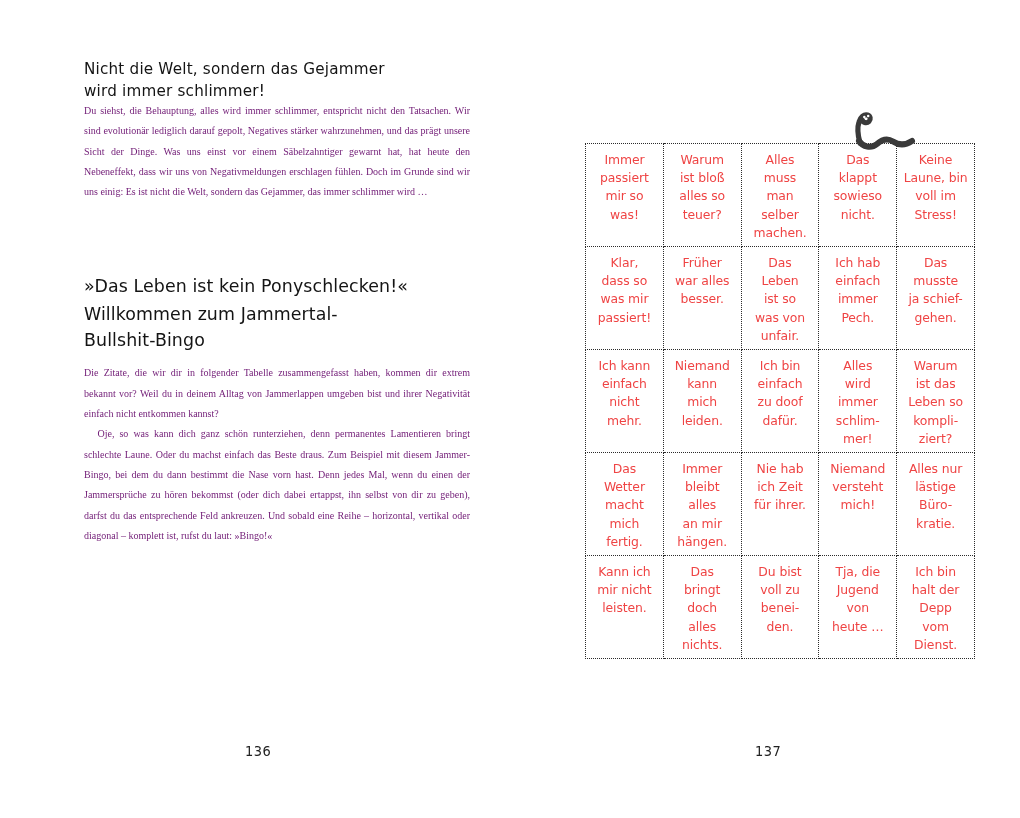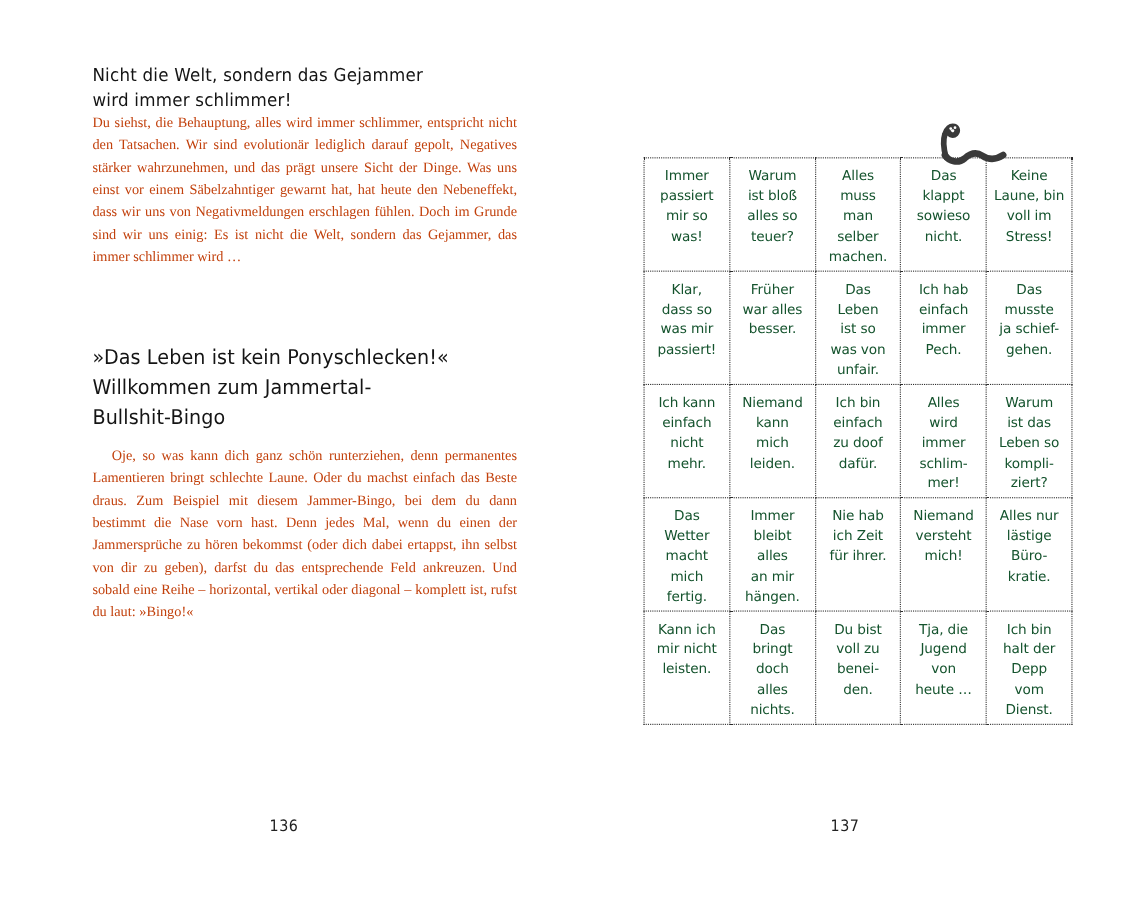--- a/index.html
+++ b/index.html
@@ -60,26 +60,26 @@
     letter-spacing: 0.1px;
     color: #141414;
     margin: 0 0 14px 0;
     transform: scale(1.0, 1.06);
     transform-origin: left top;
   }
 
   p.body {
     margin: 0;
     font-family: "Liberation Serif", serif;
-    font-size: 13px;
+    font-size: 10px;
     line-height: 20.35px;
     text-align: justify;
     text-justify: inter-word;
     hyphens: manual;
-    color: #c2410c;
+    color: #701a75;
   }
   p.body.indent { text-indent: 1.35em; }
 
   .gap-block { height: 70px; }
 
   
   .folio {
     position: absolute;
     top: 744px;
     font-family: "DejaVu Sans", sans-serif;
@@ -108,21 +108,21 @@
   }
   table.bingo td {
     width: 70.8px;
     border: 1.6px dotted #2b2b2b;
     vertical-align: top;
     text-align: center;
     padding: 7px 3px 4px 3px;
     font-family: "DejaVu Sans", sans-serif;
     font-size: 12.4px;
     line-height: 18.2px;
-    color: #14532d;
+    color: #ef4444;
     letter-spacing: -0.1px;
   }
   table.bingo td .cell-text {
     display: block;
     white-space: pre-line;
   }
 
   
   .worm {
     position: absolute;
@@ -146,20 +146,21 @@
 wird immer schlimmer!</div>
 
       <p class="body">Du siehst, die Behauptung, alles wird immer schlimmer, entspricht nicht den Tatsachen. Wir sind evolutionär lediglich darauf gepolt, Negatives stärker wahrzunehmen, und das prägt unsere Sicht der Dinge. Was uns einst vor einem Säbelzahntiger gewarnt hat, hat heute den Nebeneffekt, dass wir uns von Negativmeldungen erschlagen fühlen. Doch im Grunde sind wir uns einig: Es ist nicht die Welt, sondern das Gejammer, das immer schlimmer wird …</p>
 
       <div class="gap-block"></div>
 
       <div class="hand-heading-2" style="white-space: pre-line;">»Das Leben ist kein Ponyschlecken!«
 Willkommen zum Jammertal-
 Bullshit-Bingo</div>
 
+      <p class="body">Die Zitate, die wir dir in folgender Tabelle zusammengefasst haben, kommen dir extrem bekannt vor? Weil du in deinem Alltag von Jammerlappen umgeben bist und ihrer Negativität einfach nicht entkommen kannst?</p>
 
       <p class="body indent">Oje, so was kann dich ganz schön runterziehen, denn permanentes Lamentieren bringt schlechte Laune. Oder du machst einfach das Beste draus. Zum Beispiel mit diesem Jammer-Bingo, bei dem du dann bestimmt die Nase vorn hast. Denn jedes Mal, wenn du einen der Jammersprüche zu hören bekommst (oder dich dabei ertappst, ihn selbst von dir zu geben), darfst du das entsprechende Feld ankreuzen. Und sobald eine Reihe – horizontal, vertikal oder diagonal – komplett ist, rufst du laut: »Bingo!«</p>
     </div>
 
     <div class="folio folio-left">136</div>
   </div>
 
   <div class="page page-right"></div>
 
   <div class="bingo-wrap">

